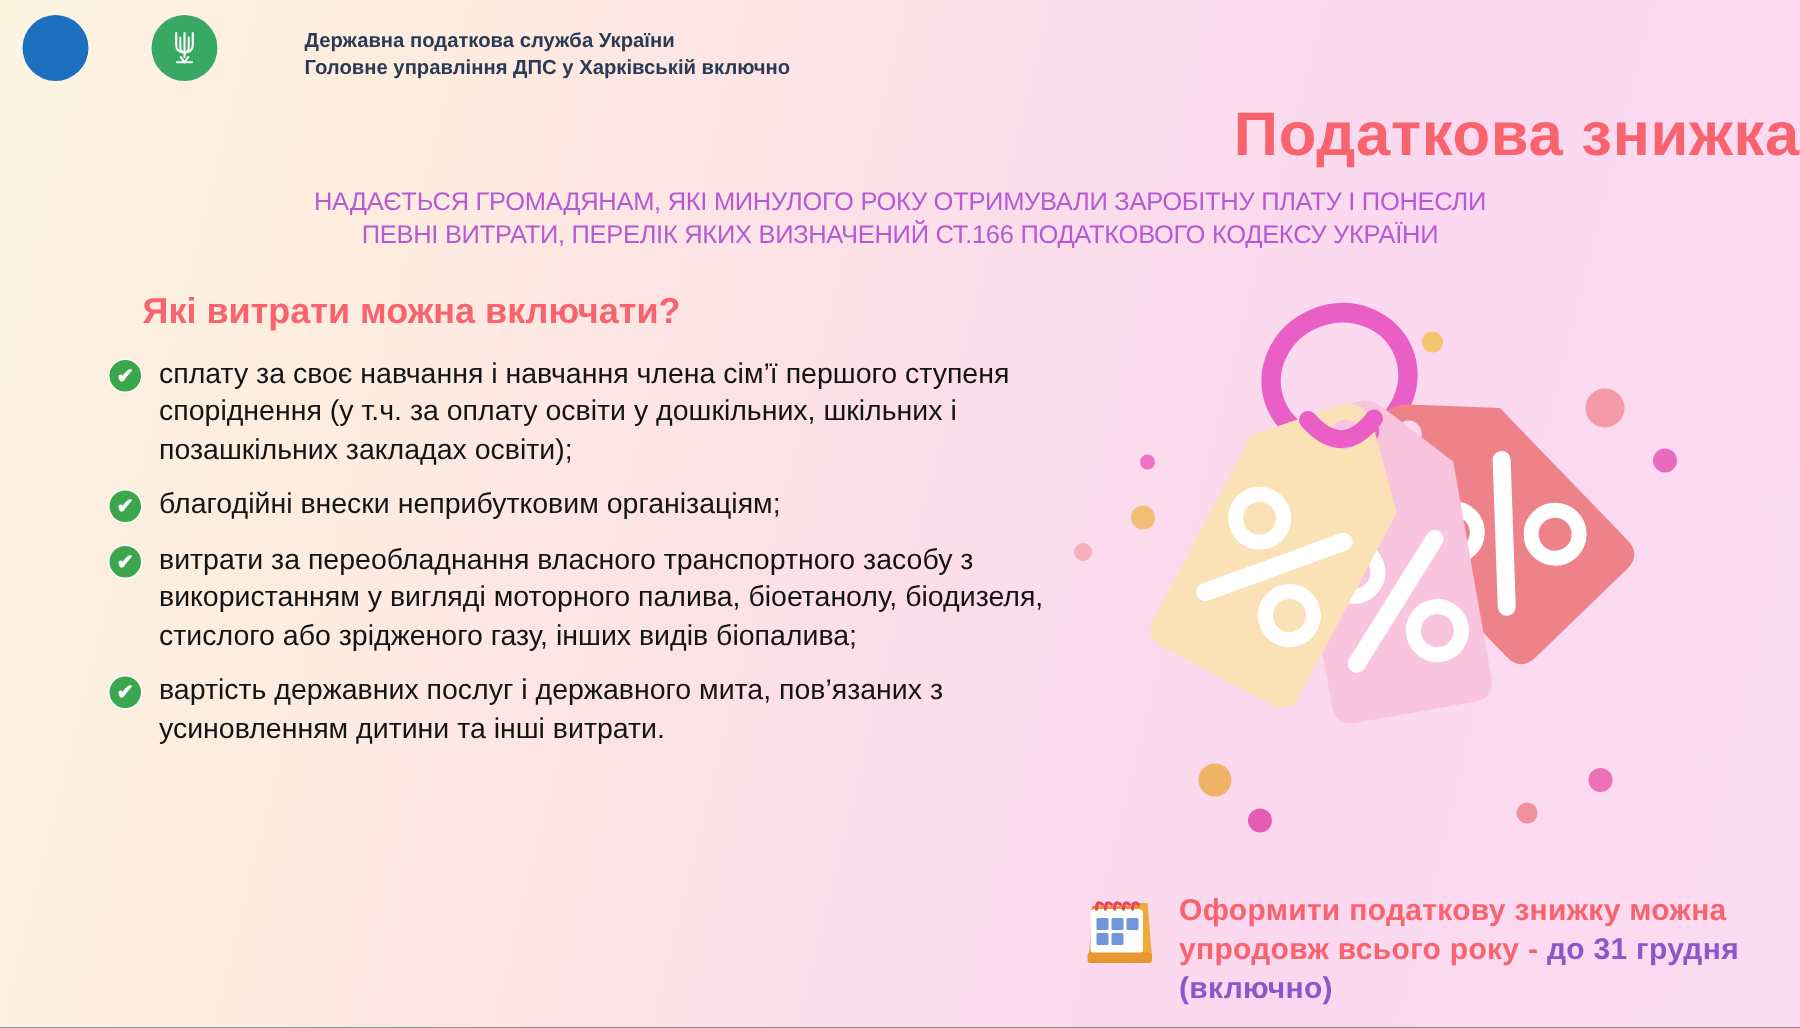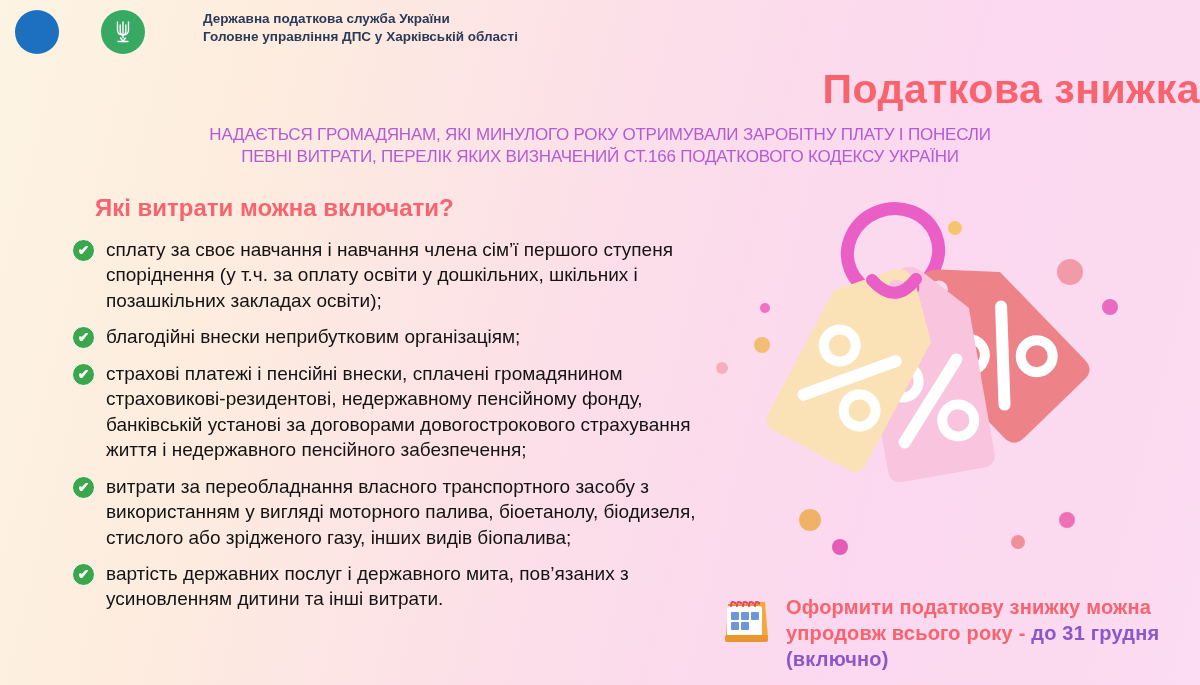--- a/index.html
+++ b/index.html
@@ -3,21 +3,21 @@
 <meta charset="utf-8">
 <style>
   * { margin:0; padding:0; box-sizing:border-box; }
   body { background:#333; }
   #canvas {
     position:relative; width:1200px; height:685px; overflow:hidden;
     background: linear-gradient(104deg, #fdf4e2 0%, #fdecdf 22%, #fcdfe9 48%, #fbd8ef 72%, #fcdcf2 100%);
     font-family:"Liberation Sans", sans-serif;
   }
   
-  .org { position:absolute; left:15px; top:10px; display:flex; align-items:flex-start;gap:44px; }
+  .org { position:absolute; left:15px; top:10px; display:flex; align-items:flex-end;gap:44px; }
   .circ { width:44px; height:44px; border-radius:50%; }
   .circ.blue { background:#1d70bf; }
   .circ.green { background:#37a963; margin-left:-2px; display:flex; align-items:center; justify-content:center; }
   .org-text { margin-left:14px; color:#2b3a56; font-size:13.5px; font-weight:700; line-height:1.35; }
   
   .title { position:absolute; top:66px; left:0; width:100%; text-align:right;
     font-size:41px; font-weight:800; color:#f8636d; letter-spacing:.5px; }
   .subtitle { position:absolute; top:124px; left:0; width:100%; text-align:center;
     color:#b55ad4; font-weight:400; font-size:17px; line-height:1.28; letter-spacing:-0.2px; }
   .section-heading { position:absolute; left:95px; top:194px; font-size:24px; font-weight:800; color:#f8636d; }
@@ -47,21 +47,21 @@
       <svg width="24" height="26" viewBox="0 0 24 26" fill="none" stroke="#ffffff" stroke-width="1.4" stroke-linecap="round" stroke-linejoin="round">
         <path d="M6.5 3 v8 q0 5 5.5 5 q5.5 0 5.5 -5 v-8"></path>
         <path d="M9.2 6 v7 q0 2.5 2.8 3 q2.8 -0.5 2.8 -3 v-7"></path>
         <path d="M12 3 v16"></path>
         <path d="M9.5 19 l2.5 3.5 l2.5 -3.5"></path>
         <path d="M7 22.5 h10"></path>
       </svg>
     </div>
     <div class="org-text">
       <div>Державна податкова служба України</div>
-      <div>Головне управління ДПС у Харківській області</div>
+      <div>Головне управління ДПС у Харківській включно</div>
     </div>
   </div>
 
   <div class="title">Податкова знижка</div>
 
   <div class="subtitle">
     <div>НАДАЄТЬСЯ ГРОМАДЯНАМ, ЯКІ МИНУЛОГО РОКУ ОТРИМУВАЛИ ЗАРОБІТНУ ПЛАТУ І ПОНЕСЛИ</div>
     <div>ПЕВНІ ВИТРАТИ, ПЕРЕЛІК ЯКИХ ВИЗНАЧЕНИЙ СТ.166 ПОДАТКОВОГО КОДЕКСУ УКРАЇНИ</div>
   </div>
 
@@ -74,21 +74,20 @@
     </li>
     <li>
       <span class="check">✔</span>
       <span>благодійні внески неприбутковим організаціям;</span>
     </li>
     <li>
       <span class="check">✔</span>
     </li>
     <li>
       <span class="check">✔</span>
-      <span>страхові платежі і пенсійні внески, сплачені громадянином страховикові-резидентові, недержавному пенсійному фонду, банківській установі за договорами довогострокового страхування життя і недержавного пенсійного забезпечення;</span>
     </li>
     <li>
       <span class="check">✔</span>
       <span>витрати за переобладнання власного транспортного засобу з використанням у вигляді моторного палива, біоетанолу, біодизеля, стислого або зрідженого газу, інших видів біопалива;</span>
     </li>
     <li>
       <span class="check">✔</span>
       <span>вартість державних послуг і державного мита, пов’язаних з усиновленням дитини та інші витрати.</span>
     </li>
   </ul>

